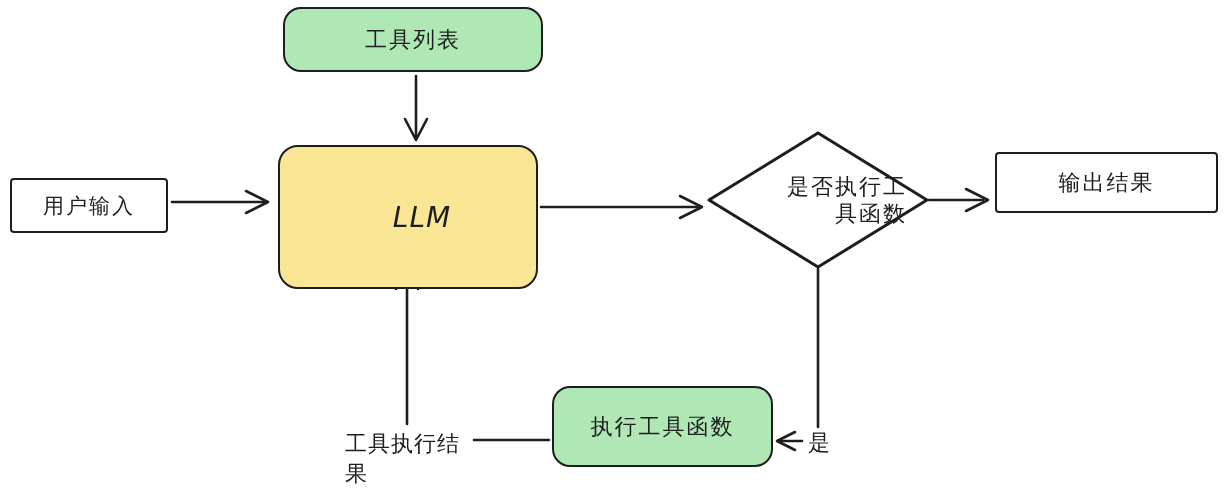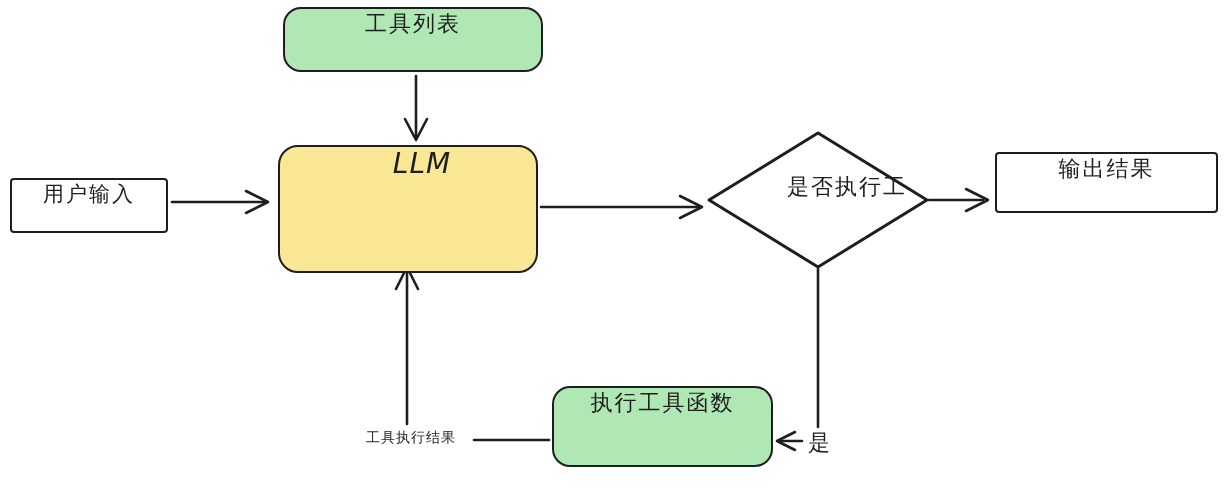--- a/index.html
+++ b/index.html
@@ -32,54 +32,55 @@
   }
   .diamond-shape {
     fill: #ffffff;
     stroke: #1e1e1e;
     stroke-width: 3;
     stroke-linejoin: round;
   }
   .node {
     position: absolute;
     display: flex;
+    align-items: center;
     justify-content: center;
     border: 2.8px solid #1e1e1e;
     box-sizing: border-box;
     font-size: 22px;
     letter-spacing: 2px;
     text-align: center;
     background: #ffffff;
   }
   .node-green  { background: #b0e8b5; border-radius: 18px; }
   .node-yellow { background: #fae796; border-radius: 20px; }
   .node-white  { border-radius: 4px; }
   .node-tool-list    { left: 283px; top: 7px;   width: 260px; height: 65px;  }
   .node-user-input   { left: 10px;  top: 178px; width: 158px; height: 55px; font-size: 21px; }
-  .node-llm          { left: 278px; top: 145px; width: 260px; height: 128px;
+  .node-llm          { left: 278px; top: 145px; width: 260px; height: 144px;
                        font-style: italic; font-size: 28px; letter-spacing: 1px; padding-left: 28px; }
   .node-output       { left: 995px; top: 152px; width: 223px; height: 61px; }
   .node-execute      { left: 552px; top: 386px; width: 221px; height: 81px; }
   .diamond-label {
     position: absolute;
     left: 729px;
     top: 173px;
     width: 178px;
     text-align: right;
     font-size: 22px;
     letter-spacing: 2px;
     line-height: 27px;
   }
   .label-tool-result {
     position: absolute;
     left: 345px;
     top: 429px;
     width: 132px;
-    text-align: center;
-    font-size: 14px;
+    text-align: left;
+    font-size: 22px;
     letter-spacing: 1px;
   }
   .label-yes {
     position: absolute;
     left: 804px;
     top: 428px;
     width: 30px;
     text-align: center;
     font-size: 22px;
   }
@@ -122,20 +123,21 @@
   <div class="node node-white node-user-input">
     <span>用户输入</span>
   </div>
 
   <div class="node node-yellow node-llm">
     <span>LLM</span>
   </div>
 
   <div class="diamond-label">
     <div>是否执行工</div>
+    <div>具函数</div>
   </div>
 
   <div class="node node-white node-output">
     <span>输出结果</span>
   </div>
 
   <div class="node node-green node-execute">
     <span>执行工具函数</span>
   </div>
 

